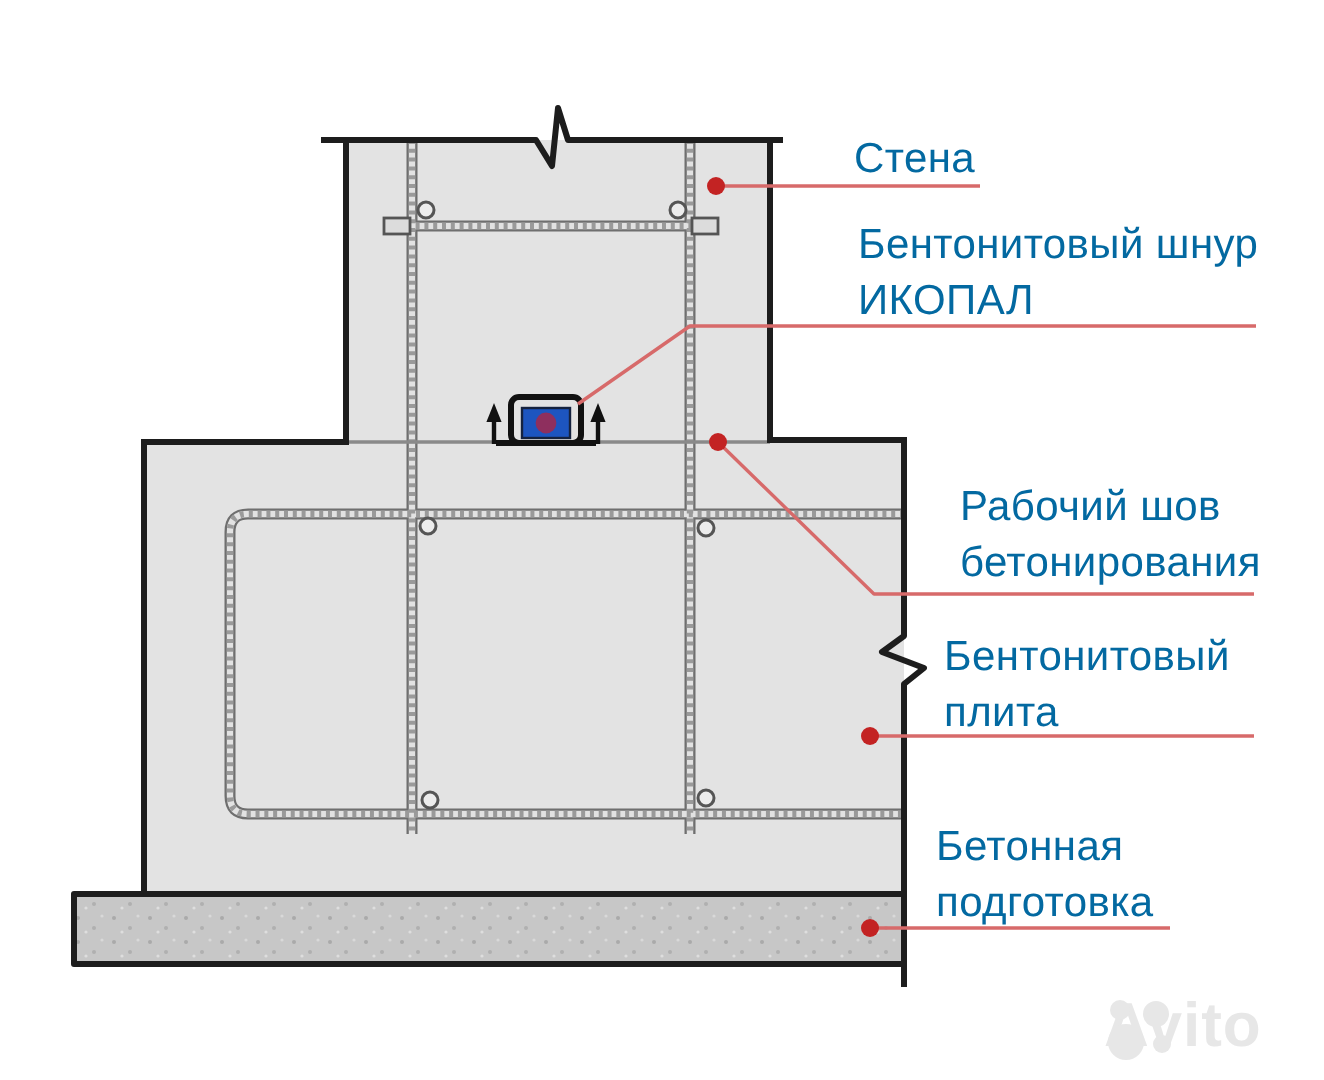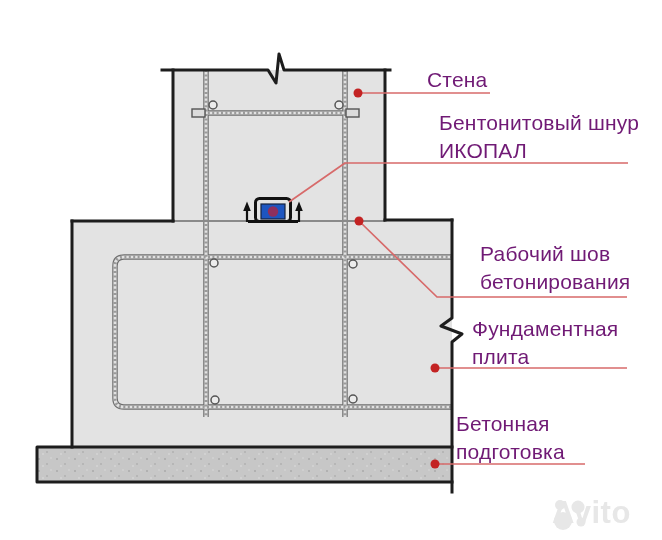--- a/index.html
+++ b/index.html
@@ -4,21 +4,21 @@
 <style>
   html,body{margin:0;padding:0;background:#ffffff;}
   #stage{
     position:relative;width:662px;height:540px;background:#ffffff;overflow:hidden;
     font-family:"Liberation Sans",sans-serif;
   }
   #stage svg{position:absolute;left:0;top:0;}
   .lbl{
     position:absolute;
     font-family:"Liberation Sans",sans-serif;
-    font-size:21px;line-height:28px;color:#701a75;
+    font-size:21px;line-height:28px;color:#0369a1;
     white-space:pre-line;letter-spacing:.2px;font-weight:400;
   }
   .watermark{
     position:absolute;left:552px;top:490px;width:110px;height:46px;
     display:flex;align-items:center;gap:3px;user-select:none;
   }
   .watermark .wm-text{
     font-family:"Liberation Sans",sans-serif;
     font-size:31px;font-weight:bold;color:#e7e7e7;letter-spacing:.5px;
   }
@@ -103,27 +103,27 @@
     </g>
     <g fill="#c32323">
       <circle cx="358" cy="93" r="4.5"></circle>
       <circle cx="359" cy="221" r="4.5"></circle>
       <circle cx="435" cy="368" r="4.5"></circle>
       <circle cx="435" cy="464" r="4.5"></circle>
     </g>
   </svg>
 
   <div class="lbl" style="left:427px;top:66px">Стена</div>
-  <div class="lbl" style="left:439px;top:109px">Бентонитовый шнур
+  <div class="lbl" style="left:429px;top:109px">Бентонитовый шнур
 ИКОПАЛ</div>
   <div class="lbl" style="left:480px;top:240px">Рабочий шов
 бетонирования</div>
-  <div class="lbl" style="left:472px;top:315px">Фундаментная
+  <div class="lbl" style="left:472px;top:315px">Бентонитовый
 плита</div>
-  <div class="lbl" style="left:456px;top:410px">Бетонная
+  <div class="lbl" style="left:468px;top:410px">Бетонная
 подготовка</div>
 
   <div class="watermark">
     <svg width="34" height="44" viewBox="0 0 34 44">
       <g fill="#e7e7e7">
         <circle cx="8" cy="15" r="5"></circle>
         <circle cx="26" cy="17" r="6.5"></circle>
         <circle cx="11" cy="31" r="9"></circle>
         <circle cx="29" cy="32" r="4.5"></circle>
       </g>

